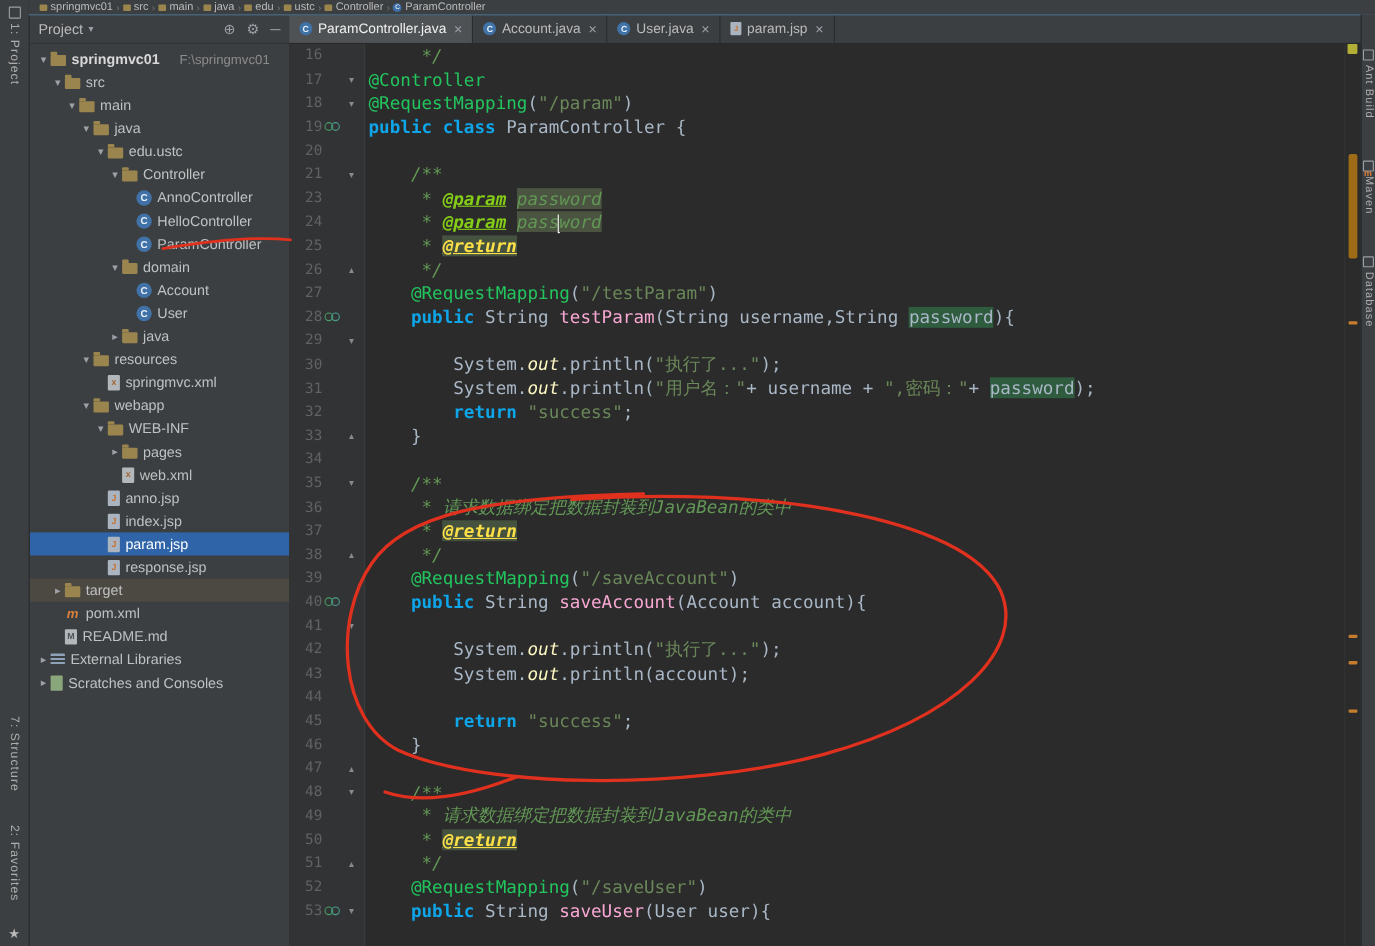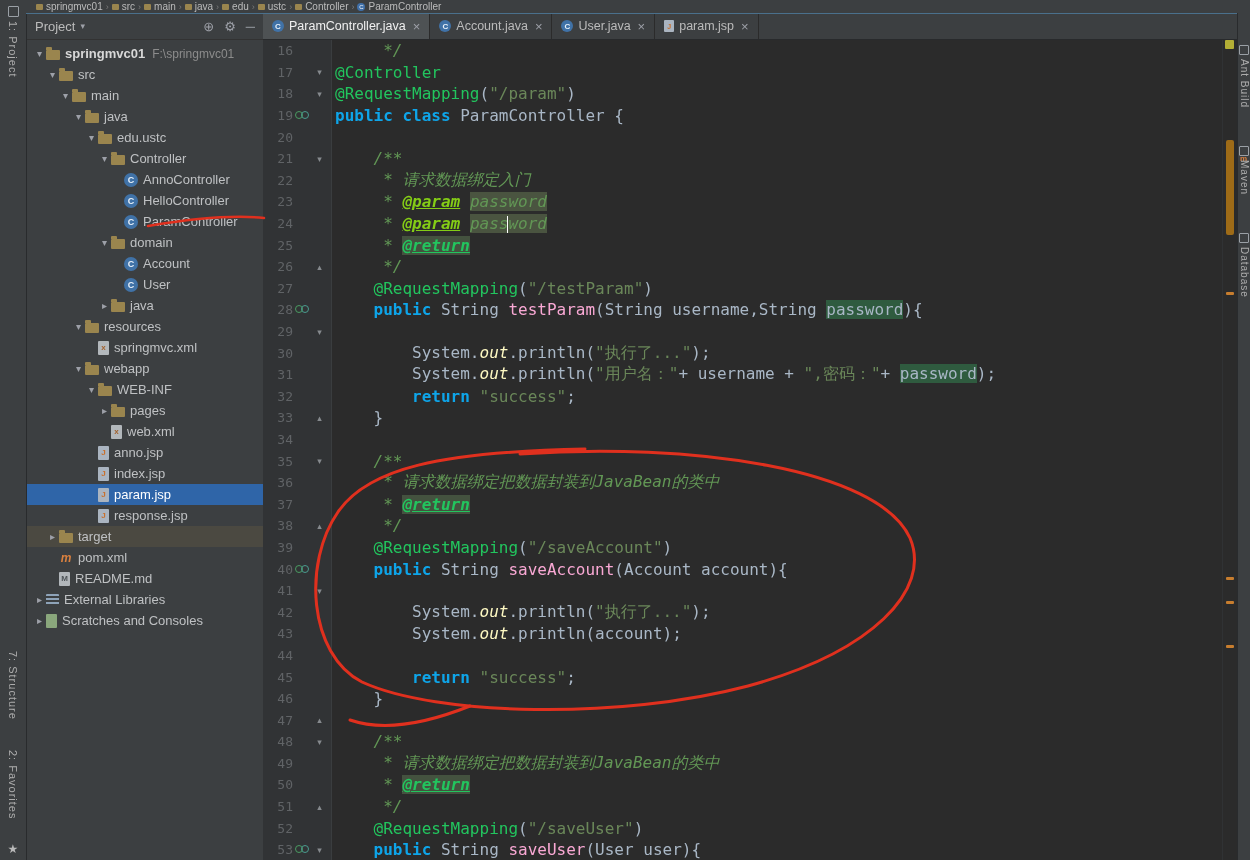--- a/index.html
+++ b/index.html
@@ -38,21 +38,21 @@
   .ic-class{width:14px;height:14px;border-radius:50%;background:#4072a7;color:#e8f1fa;font-size:9px;font-weight:bold;}
   .ic-page{width:11px;height:14px;background:#b2b7bb;border-radius:1px;color:#3c3f41;font-size:8px;font-weight:bold;}
   .ic-xml{color:#a3622d;}
   .ic-jsp{color:#c8702e;background:#aab4c0;}
   .ic-maven{width:14px;height:14px;color:#d9803f;font-size:12px;font-weight:bold;font-style:italic;}
   .ic-md{color:#4d5357;}
   .ic-lib{width:13px;height:12px;background:repeating-linear-gradient(180deg,#8ea3b8 0 2px,#3c3f41 2px 4px);border-radius:1px;}
   .ic-scratch{background:#8aa77c;color:#2b2b2b;}
   .tree-label.bold{font-weight:bold;color:#d8d8d8;}
   .sel .tree-label{color:#ffffff;}
-  .tree-hint{color:#8c8c8c;margin-left:7px;font-size:12px;}
+  .tree-hint{color:#8c8c8c;margin-left:18px;font-size:12px;}
 
   
   .editor{position:absolute;left:263px;top:13px;width:974px;bottom:0;background:#2b2b2b;}
   .tabbar{position:absolute;left:0;right:0;top:0;height:26px;background:#3c3f41;border-bottom:1px solid #282a2c;display:flex;align-items:stretch;z-index:2;}
   .tab{display:flex;align-items:center;gap:5px;padding:0 9px;font-size:12.5px;color:#bbbbbb;border-right:1px solid #2b2b2b;cursor:default;white-space:nowrap;}
   .tab.active{background:#4e5254;color:#f0f0f0;}
   .tab-ic-class{width:12px;height:12px;border-radius:50%;background:#4072a7;color:#e8f1fa;font-size:8px;font-weight:bold;display:inline-flex;align-items:center;justify-content:center;flex:none;}
   .tab-ic-jsp{width:10px;height:12px;background:#aab4c0;color:#c8702e;font-size:7px;font-weight:bold;display:inline-flex;align-items:center;justify-content:center;border-radius:1px;flex:none;}
   .tab-x{color:#9da0a8;font-size:13px;margin-left:2px;}
 
@@ -69,21 +69,21 @@
   .run-mk::before,.run-mk::after{content:"";position:absolute;top:0;width:6px;height:6px;border:1.5px solid #4a9c62;border-radius:50%;}
   .run-mk::before{left:0;}
   .run-mk::after{left:6px;border-color:#4a9c8f;}
 
   .t-d{color:#a9b7c6;}
   .t-k{color:#0ea5e9;font-weight:bold;}
   .t-a{color:#22c55e;}
   .t-s{color:#6a8759;}
   .t-c{color:#629755;font-style:italic;}
   .t-ct{color:#84cc16;font-style:italic;font-weight:bold;text-decoration:underline;}
-  .t-cthl{color:#22c55e;font-style:italic;font-weight:bold;text-decoration:underline;background:#44523f;}
+  .t-cthl{color:#fde047;font-style:italic;font-weight:bold;text-decoration:underline;background:#44523f;}
   .t-m{color:#f9a8d4;}
   .t-f{color:#fef9c3;font-style:italic;}
   .t-hl{color:#a9b7c6;background:#2f5b3f;}
   .t-chl{color:#629755;font-style:italic;background:#4a5440;}
   .caret{display:inline-block;width:2px;height:17px;background:#ffffff;vertical-align:middle;margin:0 -1px;}
 
   
   .error-stripe{position:absolute;right:0;top:27px;bottom:0;width:14px;background:#2b2b2b;border-left:1px solid #303234;}
   .es-square{position:absolute;left:2px;width:9px;height:9px;border-radius:1px;}
   .es-thumb{position:absolute;left:3px;width:8px;border-radius:2px;}
@@ -379,26 +379,20 @@
           </div>
           <div class="code-row">
             <span class="ln">21</span>
             <span class="gm"></span>
             <span class="gf">
               <span class="fold-ic">▾</span>
             </span>
             <span class="ct"><span class="t-c">    /**</span></span>
           </div>
           <div class="code-row">
-            <span class="ln">22</span>
-            <span class="gm"></span>
-            <span class="gf"></span>
-            <span class="ct"><span class="t-c">     * 请求数据绑定入门</span></span>
-          </div>
-          <div class="code-row">
             <span class="ln">23</span>
             <span class="gm"></span>
             <span class="gf"></span>
             <span class="ct"><span class="t-c">     * </span><span class="t-ct">@param</span><span class="t-c"> </span><span class="t-chl">password</span></span>
           </div>
           <div class="code-row">
             <span class="ln">24</span>
             <span class="gm"></span>
             <span class="gf"></span>
             <span class="ct"><span class="t-c">     * </span><span class="t-ct">@param</span><span class="t-c"> </span><span class="t-chl">pass</span><span class="caret"></span><span class="t-chl">word</span></span>

